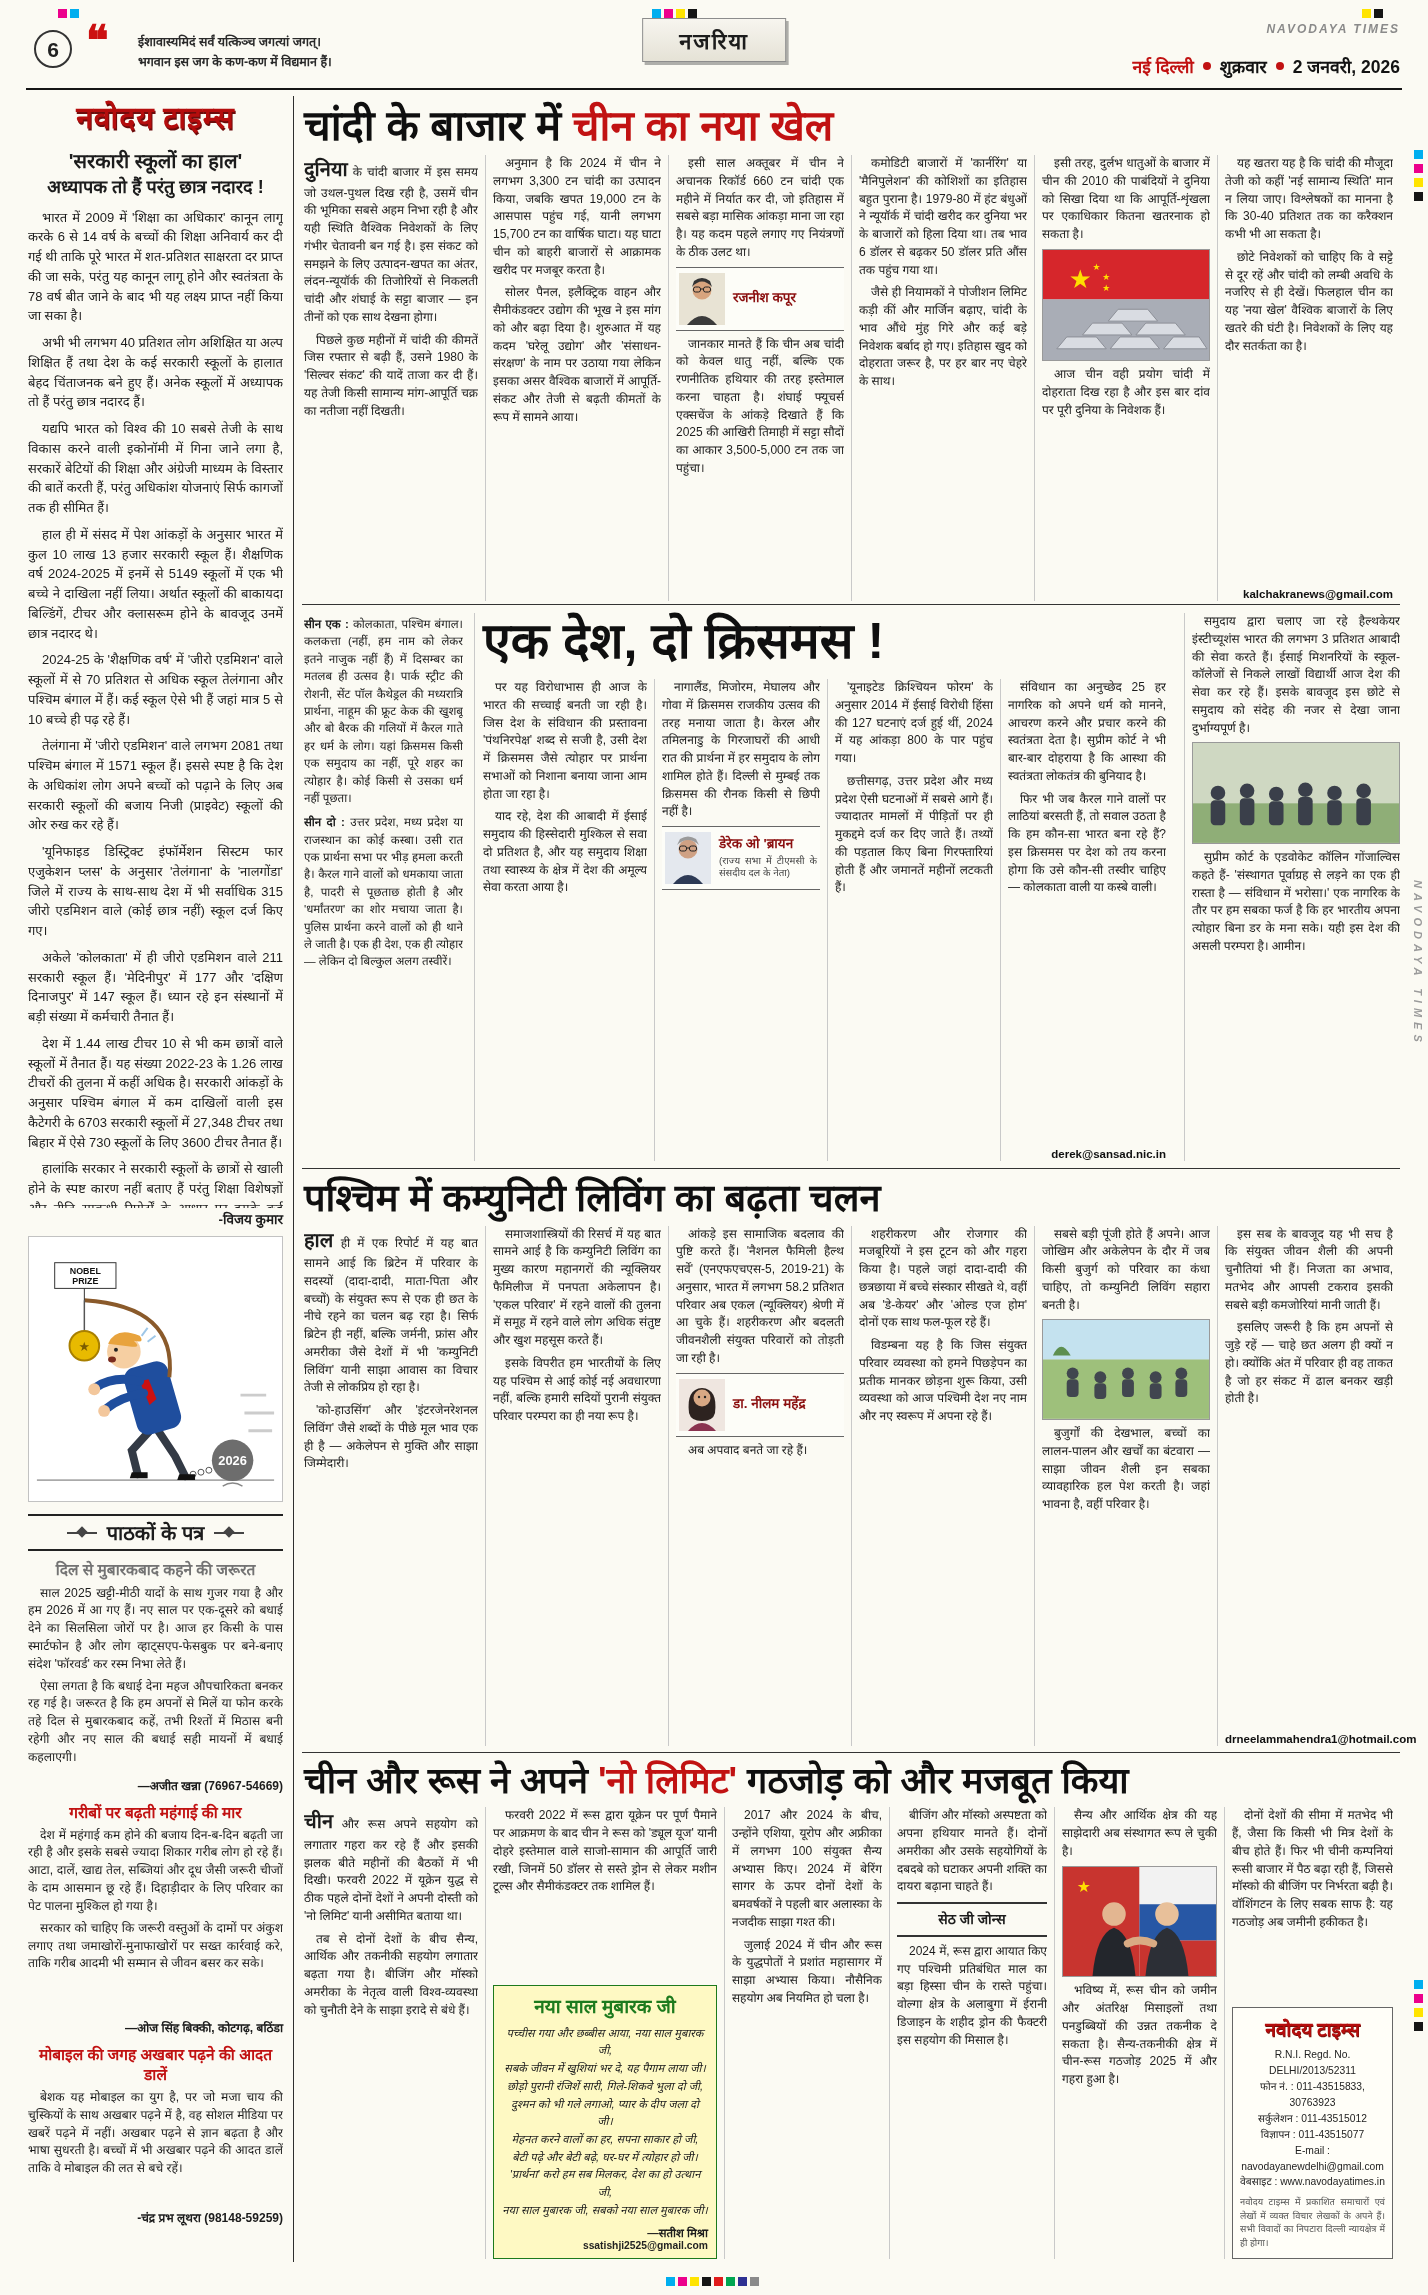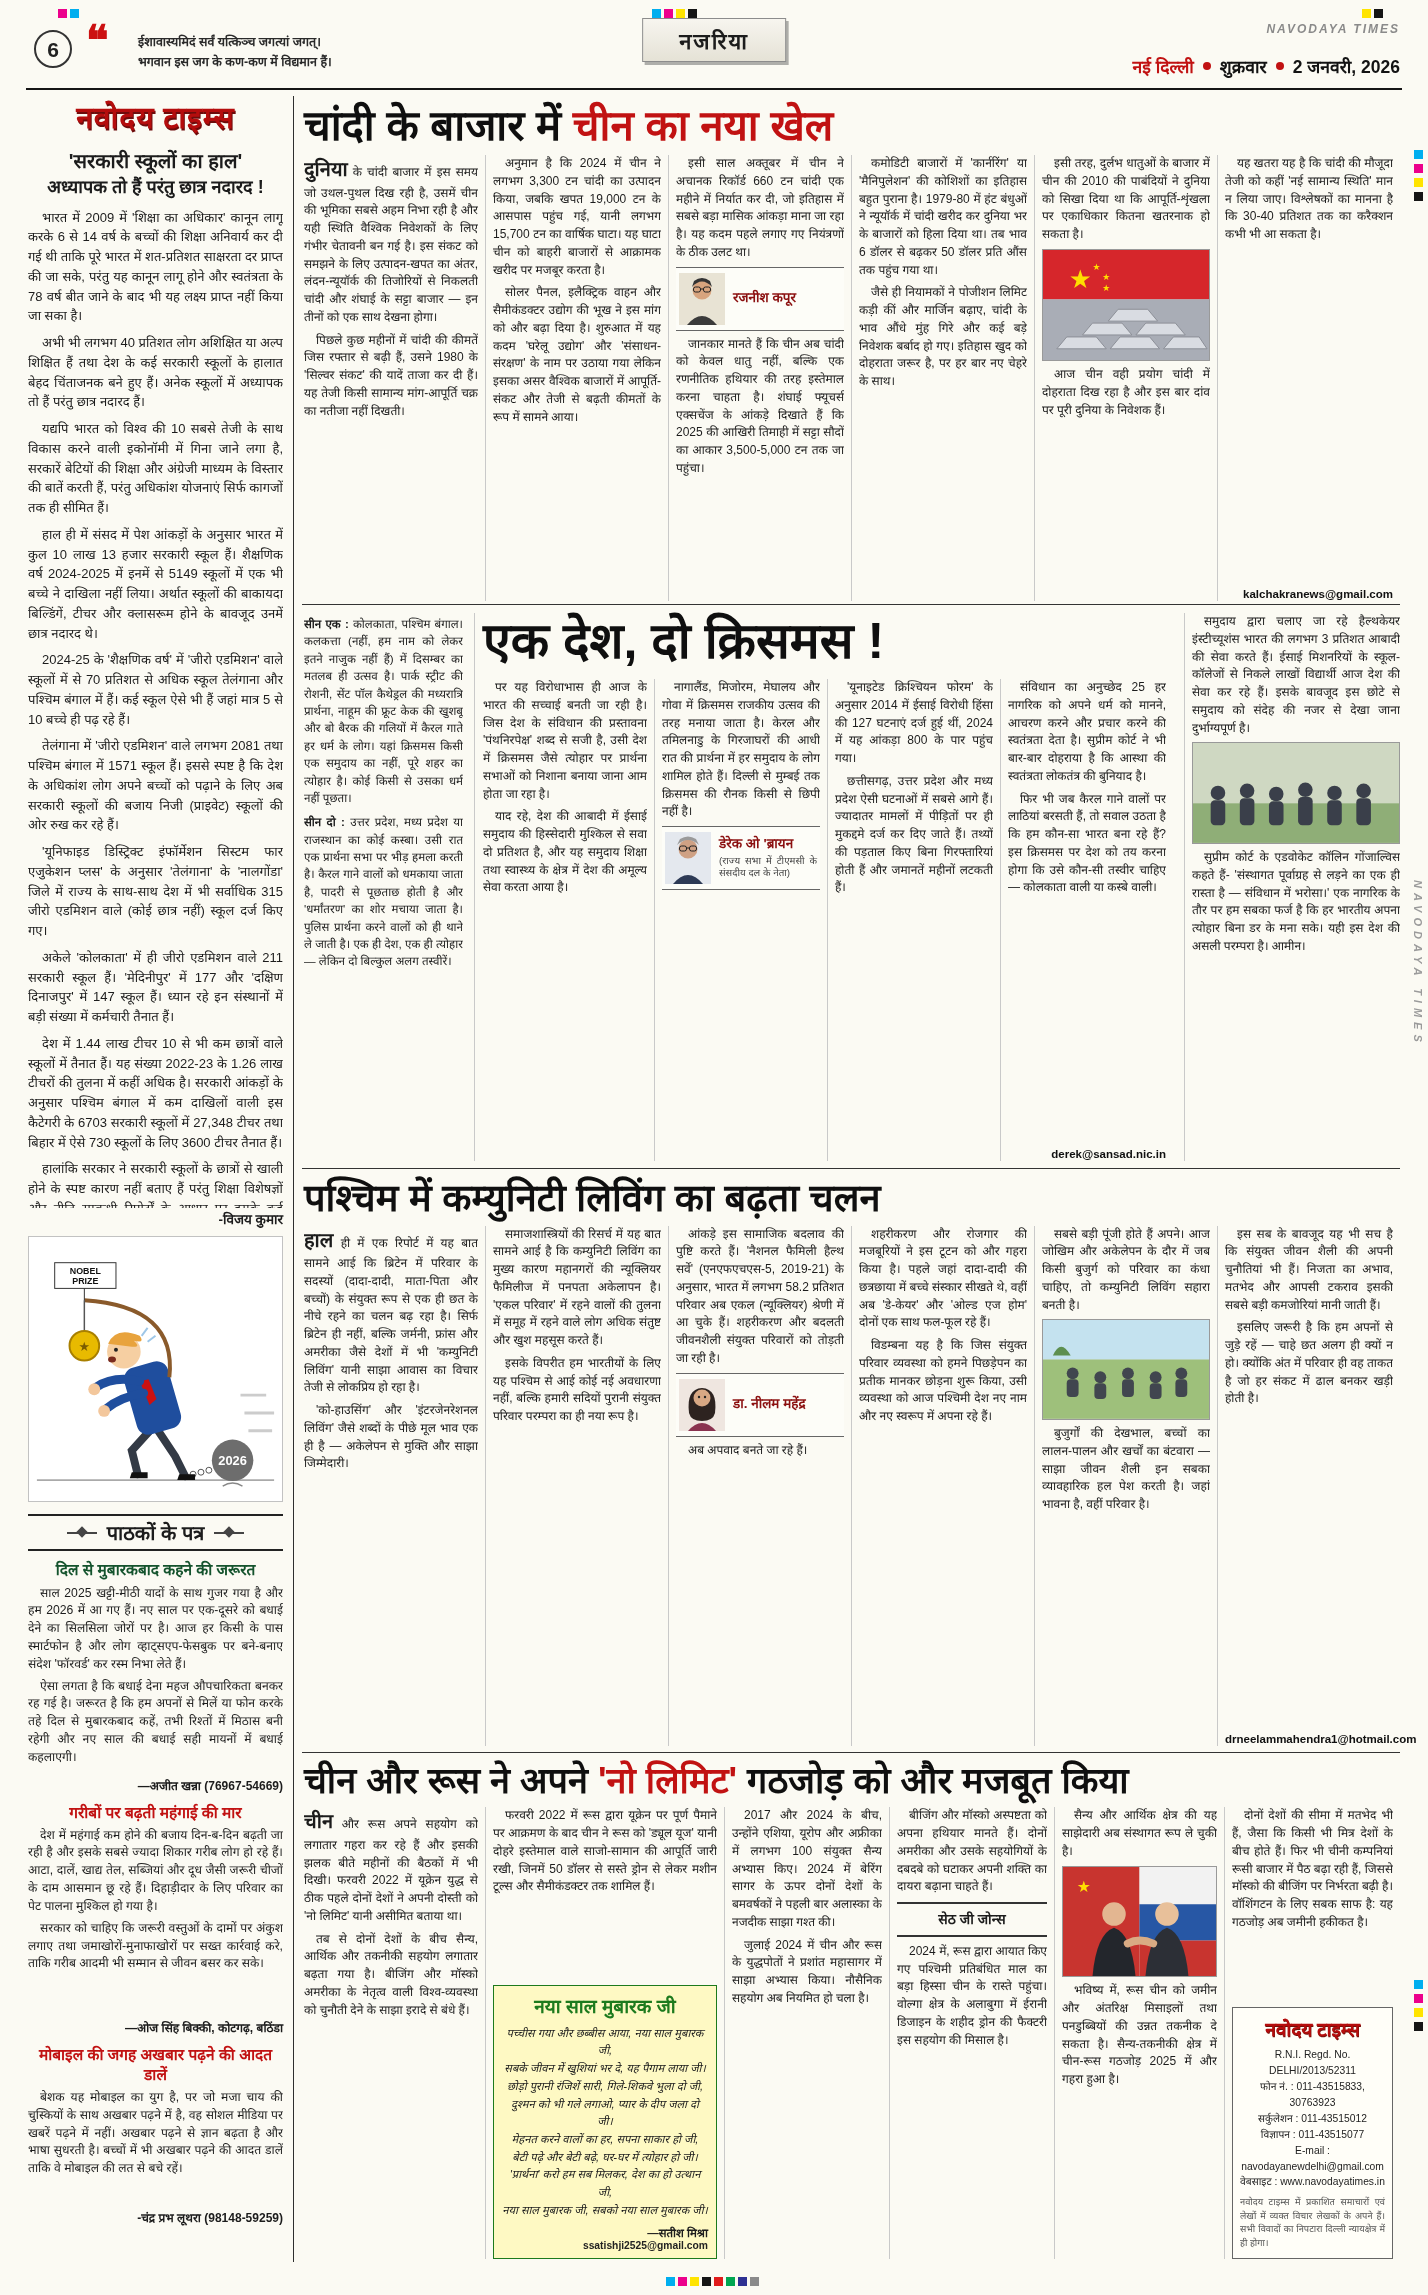--- a/index.html
+++ b/index.html
@@ -53,21 +53,21 @@
   .cartoon svg{display:block;width:100%;height:auto;}
 
   .letters-hd{margin-top:12px;border-top:2.5px solid #222;border-bottom:2px solid #222;
        padding:3px 0;display:flex;align-items:center;justify-content:center;gap:10px;
        font-size:20px;font-weight:800;}
   .orn{width:30px;height:2px;background:#444;position:relative;}
   .orn::after{content:"";position:absolute;left:50%;top:-3.5px;width:8px;height:8px;background:#444;
        transform:translateX(-50%) rotate(45deg);}
   .letter{margin-top:9px;}
   .lt-title{font-size:15.5px;font-weight:800;text-align:center;line-height:1.3;margin-bottom:4px;}
-  .blue{color:#14532d;} .redc{color:#c11212;}
+  .blue{color:#737373;} .redc{color:#c11212;}
   .lt-body{font-size:12.2px;line-height:1.46;text-align:justify;overflow:hidden;}
   .lt-body p{margin:0 0 4px;text-indent:12px;}
   .hb1{height:190px}.hb2{height:190px}.hb3{height:118px}
   .lt-sig{text-align:right;font-weight:bold;font-size:12px;margin-top:2px;}
 
   
   .band{position:absolute;left:302px;width:1098px;}
   .b1{top:102px;height:506px;}
   .b2{top:604px;height:562px;border-top:1.5px solid #333;padding-top:8px;}
   .b3{top:1168px;height:582px;border-top:1.5px solid #333;padding-top:8px;}
@@ -333,20 +333,21 @@
               </svg>
           </div>
           <div>
               <p>आज चीन वही प्रयोग चांदी में दोहराता दिख रहा है और इस बार दांव पर पूरी दुनिया के निवेशक हैं।</p>
             </div>
         </div>
       </div>
       <div class="ncol">
         <div class="grow jt">
             <p>यह खतरा यह है कि चांदी की मौजूदा तेजी को कहीं 'नई सामान्य स्थिति' मान न लिया जाए। विश्लेषकों का मानना है कि 30-40 प्रतिशत तक का करैक्शन कभी भी आ सकता है।</p>
+            <p>छोटे निवेशकों को चाहिए कि वे सट्टे से दूर रहें और चांदी को लम्बी अवधि के नजरिए से ही देखें। फिलहाल चीन का यह 'नया खेल' वैश्विक बाजारों के लिए खतरे की घंटी है। निवेशकों के लिए यह दौर सतर्कता का है।</p>
           </div>
         <div class="email">kalchakranews@gmail.com</div>
       </div>
     </div>
   </div>
 
   <div class="band b2">
     <div class="b2wrap">
       <div class="seencol">
         <div class="grow seen">

